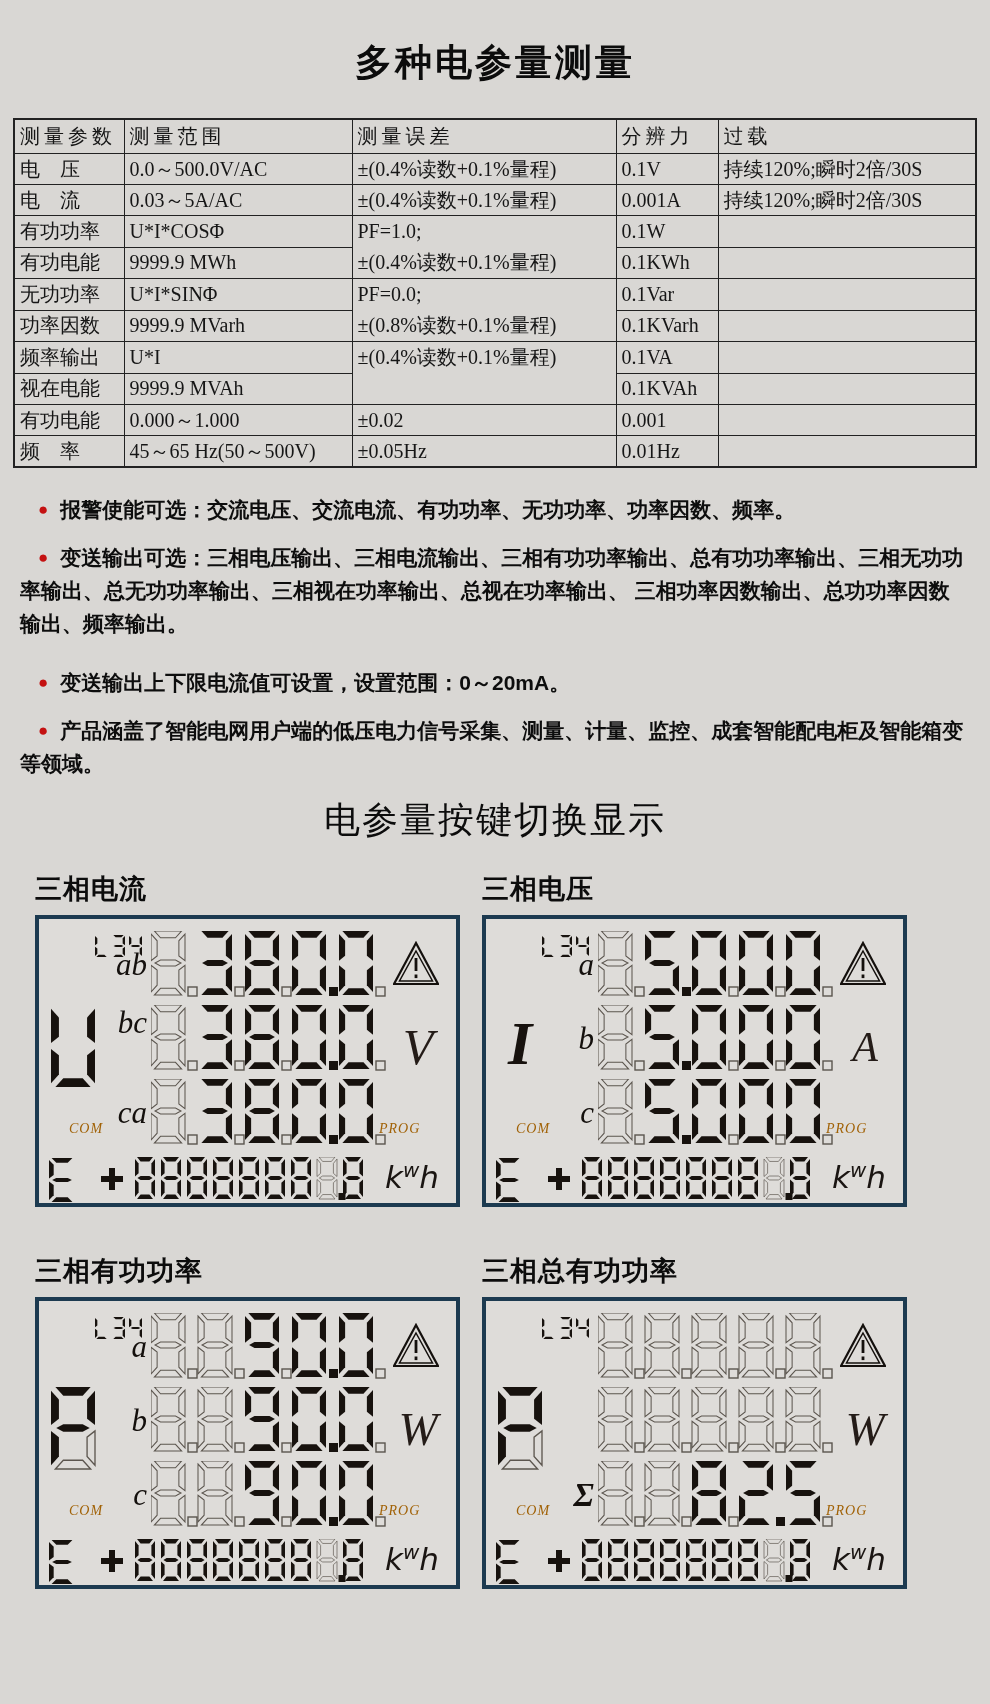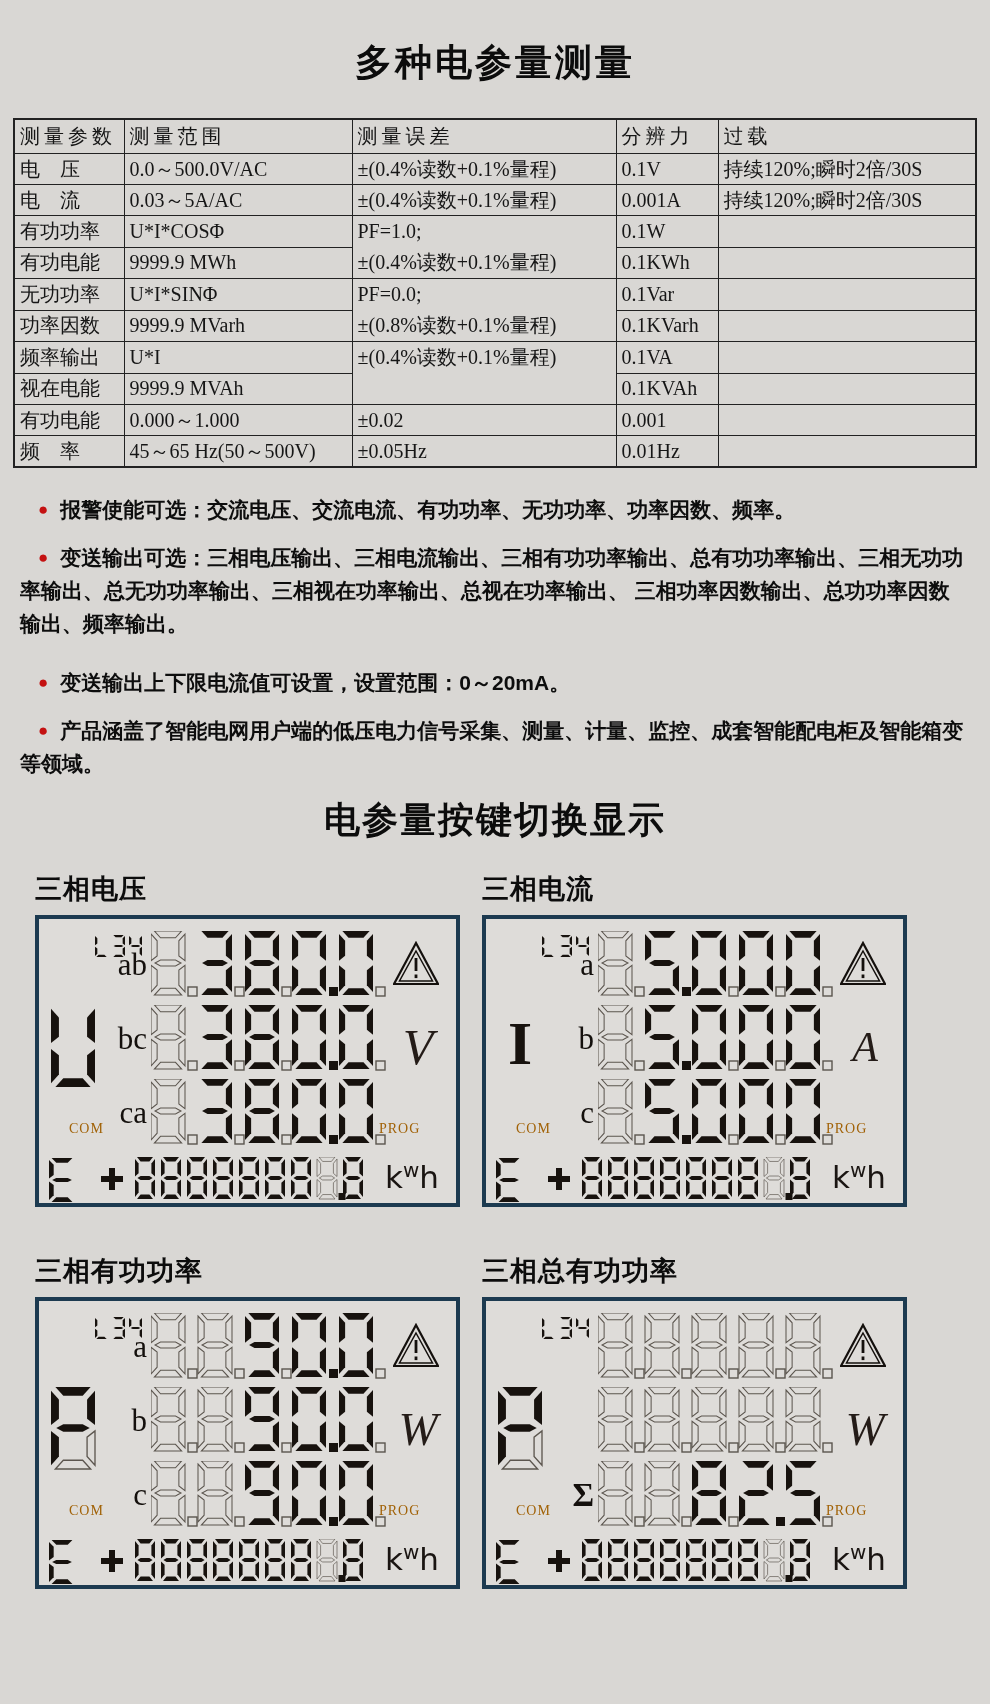--- a/index.html
+++ b/index.html
@@ -1,19 +1,19 @@
 <!DOCTYPE html>
 <html><head>
 <meta charset="utf-8">
 <style>
   html,body{margin:0;padding:0;background:#d9d7d4;}
   .page{width:990px;height:1704px;margin:16px auto;background:#d9d7d4;position:relative;overflow:hidden;
         font-family:"Liberation Sans",sans-serif;color:#111;}
   .title{margin:0;padding-top:22px;text-align:center;font-size:37px;font-weight:bold;letter-spacing:3px;color:#0c0c0c;}
-  .subtitle{margin:14px 0 0 0;text-align:center;font-size:36px;font-weight:bold;letter-spacing:2px;color:#0c0c0c;}
+  .subtitle{margin:14px 0 0 0;text-align:center;font-size:36px;font-weight:normal;letter-spacing:2px;color:#0c0c0c;}
 
   
   .spec-table{border-collapse:collapse;margin:30px auto 0 auto;table-layout:fixed;width:962px;
               font-family:"Liberation Serif","DejaVu Serif",serif;color:#161616;border:2.5px solid #222;}
   .spec-table th,.spec-table td{border:1.6px solid #222;font-size:20px;font-weight:normal;
               padding:0 5px;height:30px;overflow:hidden;white-space:nowrap;}
   .spec-table th{height:33px;text-align:left;letter-spacing:4px;}
   .spec-table td.mc{padding:0;vertical-align:top;}
   .spec-table td.mc .ln{height:31px;display:flex;align-items:center;padding:0 5px;}
 
@@ -22,21 +22,21 @@
   .bullet{font-size:21px;line-height:1.57;font-weight:700;color:#0d0d0d;margin:0 0 15px 0;text-indent:18px;}
   .bullet .dot{color:#c41111;font-size:17px;margin-right:12px;vertical-align:2px;}
   .bullet.b2{margin-bottom:17px;}
   .bullet.b3{margin-top:26px;}
 
   
   .labels-row{display:flex;gap:22px;padding-left:35px;margin-top:26px;}
   .labels-row .panel-label{width:425px;font-size:27px;font-weight:bold;color:#0c0c0c;letter-spacing:1px;}
   .panels-row{display:flex;gap:22px;padding-left:35px;margin-top:8px;}
   .lcd{width:417px;height:284px;border:4px solid #1c3a50;background:#dedcd9;position:relative;overflow:hidden;}
-  .lcd .abs{position:absolute;}
+  .lcd .abs{position:absolute;font-style:italic;}
   .lt{fill:#17120e;}
   .gh{fill:none;stroke:#5b554e;stroke-width:3px;}
   .dpgh{fill:none;stroke:#5b554e;stroke-width:1.4px;}
   .phase{font-family:"Liberation Serif","DejaVu Serif",serif;font-size:31px;color:#14100d;
          width:60px;text-align:right;line-height:44px;height:44px;}
   .phase.sigma{font-size:33px;font-weight:bold;}
   .smalltxt{font-family:"Liberation Serif","DejaVu Serif",serif;font-size:14px;letter-spacing:1px;color:#a16207;}
   .unit{font-family:"Liberation Serif","DejaVu Serif",serif;font-style:italic;color:#241c18;
         width:70px;text-align:center;}
   .bigI{font-family:"Liberation Serif","DejaVu Serif",serif;font-weight:bold;font-size:62px;line-height:80px;color:#17120e;}
@@ -149,22 +149,22 @@
   <section class="bullets">
       <p class="bullet b1"><span class="dot">●</span><span>报警使能可选：交流电压、交流电流、有功功率、无功功率、功率因数、频率。</span></p>
       <p class="bullet b2"><span class="dot">●</span><span>变送输出可选：三相电压输出、三相电流输出、三相有功功率输出、总有功功率输出、三相无功功率输出、总无功功率输出、三相视在功率输出、总视在功率输出、 三相功率因数输出、总功功率因数输出、频率输出。</span></p>
       <p class="bullet b3"><span class="dot">●</span><span>变送输出上下限电流值可设置，设置范围：0～20mA。</span></p>
       <p class="bullet b4"><span class="dot">●</span><span>产品涵盖了智能电网用户端的低压电力信号采集、测量、计量、监控、成套智能配电柜及智能箱变等领域。</span></p>
     </section>
 
   <h2 class="subtitle">电参量按键切换显示</h2>
 
   <div class="labels-row">
+      <div class="panel-label">三相电流</div>
       <div class="panel-label">三相电压</div>
-      <div class="panel-label">三相电流</div>
     </div>
   <div class="panels-row">
       <div class="lcd">
         <div class="abs" style="left: 56px; top: 16px;"><svg width="63" height="34">
             <g transform="translate(0,0) scale(0.1300,0.1294)">
               <polygon points="28,152 72,152 90,170 10,170" class="lt"></polygon>
               <polygon points="0,91 18,104 18,144 0,162" class="lt"></polygon>
               <polygon points="0,8 18,26 18,66 0,79" class="lt"></polygon>
             </g>
             <g transform="translate(17,0) scale(0.1300,0.1294)">
@@ -223,21 +223,21 @@
             <g transform="translate(188,0) scale(0.3400,0.3765)">
               <polygon points="10,0 90,0 72,18 28,18" class="lt"></polygon>
               <polygon points="100,8 100,79 82,66 82,26" class="lt"></polygon>
               <polygon points="100,91 100,162 82,144 82,104" class="lt"></polygon>
               <polygon points="28,152 72,152 90,170 10,170" class="lt"></polygon>
               <polygon points="0,91 18,104 18,144 0,162" class="lt"></polygon>
               <polygon points="0,8 18,26 18,66 0,79" class="lt"></polygon>
             </g>
             <rect x="225" y="56" width="9" height="9" class="dpgh"></rect>
           </svg></div>
-        <div class="abs phase" style="left: 48px; top: 98px;">bc</div>
+        <div class="abs phase" style="left: 48px; top: 82px;">bc</div>
         <div class="abs" style="left: 112px; top: 86px;"><svg width="247" height="76">
             <g transform="translate(0,0) scale(0.3400,0.3765)">
               <polygon points="10,0 90,0 72,18 28,18" class="gh"></polygon>
               <polygon points="100,8 100,79 82,66 82,26" class="gh"></polygon>
               <polygon points="100,91 100,162 82,144 82,104" class="gh"></polygon>
               <polygon points="28,152 72,152 90,170 10,170" class="gh"></polygon>
               <polygon points="0,91 18,104 18,144 0,162" class="gh"></polygon>
               <polygon points="0,8 18,26 18,66 0,79" class="gh"></polygon>
               <polygon points="12,85 28,77 72,77 88,85 72,93 28,93" class="gh"></polygon>
             </g>

